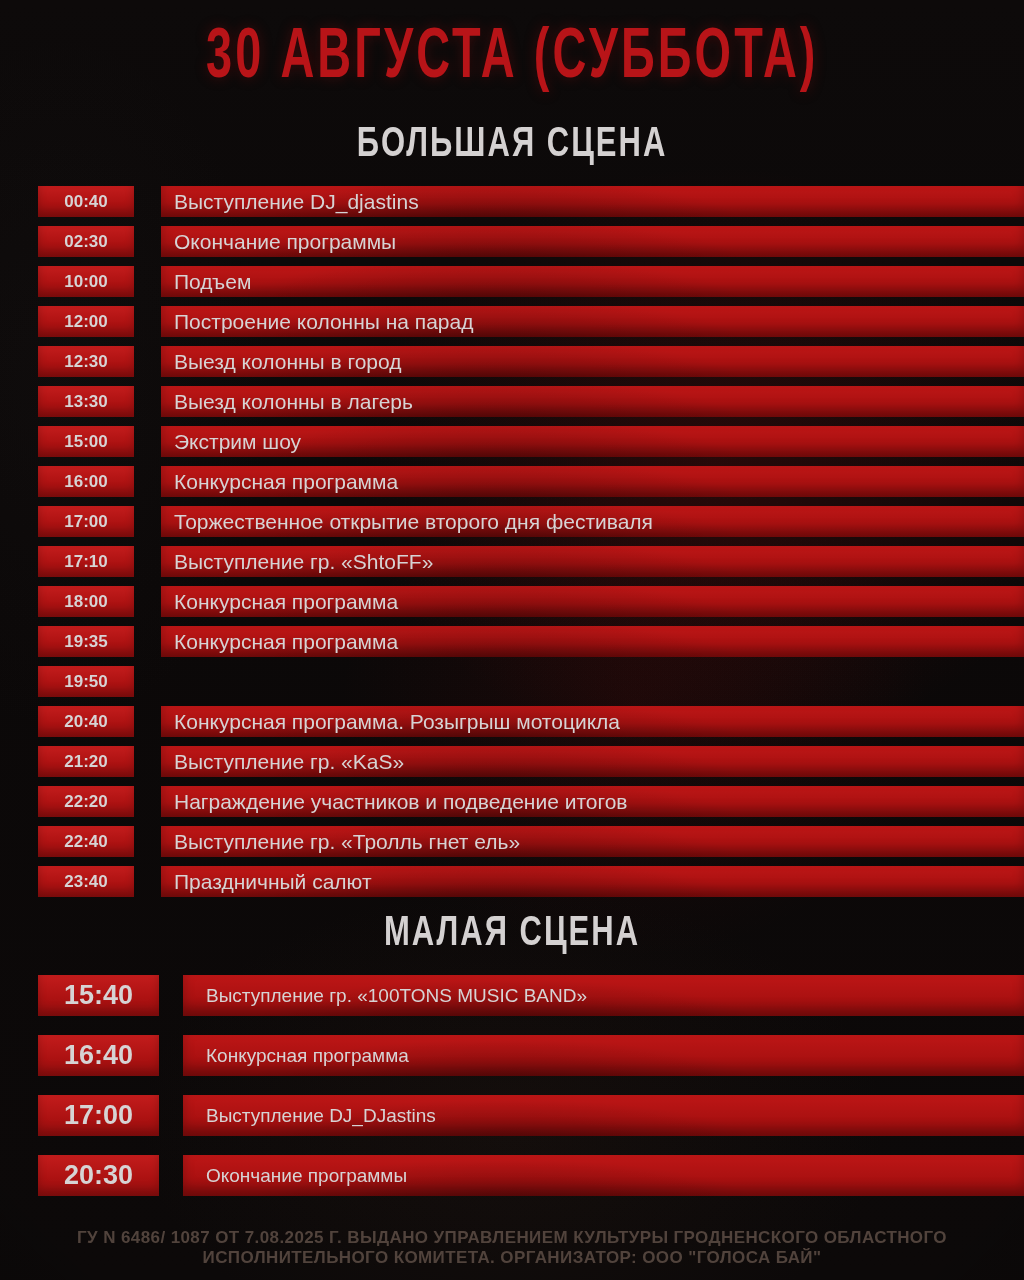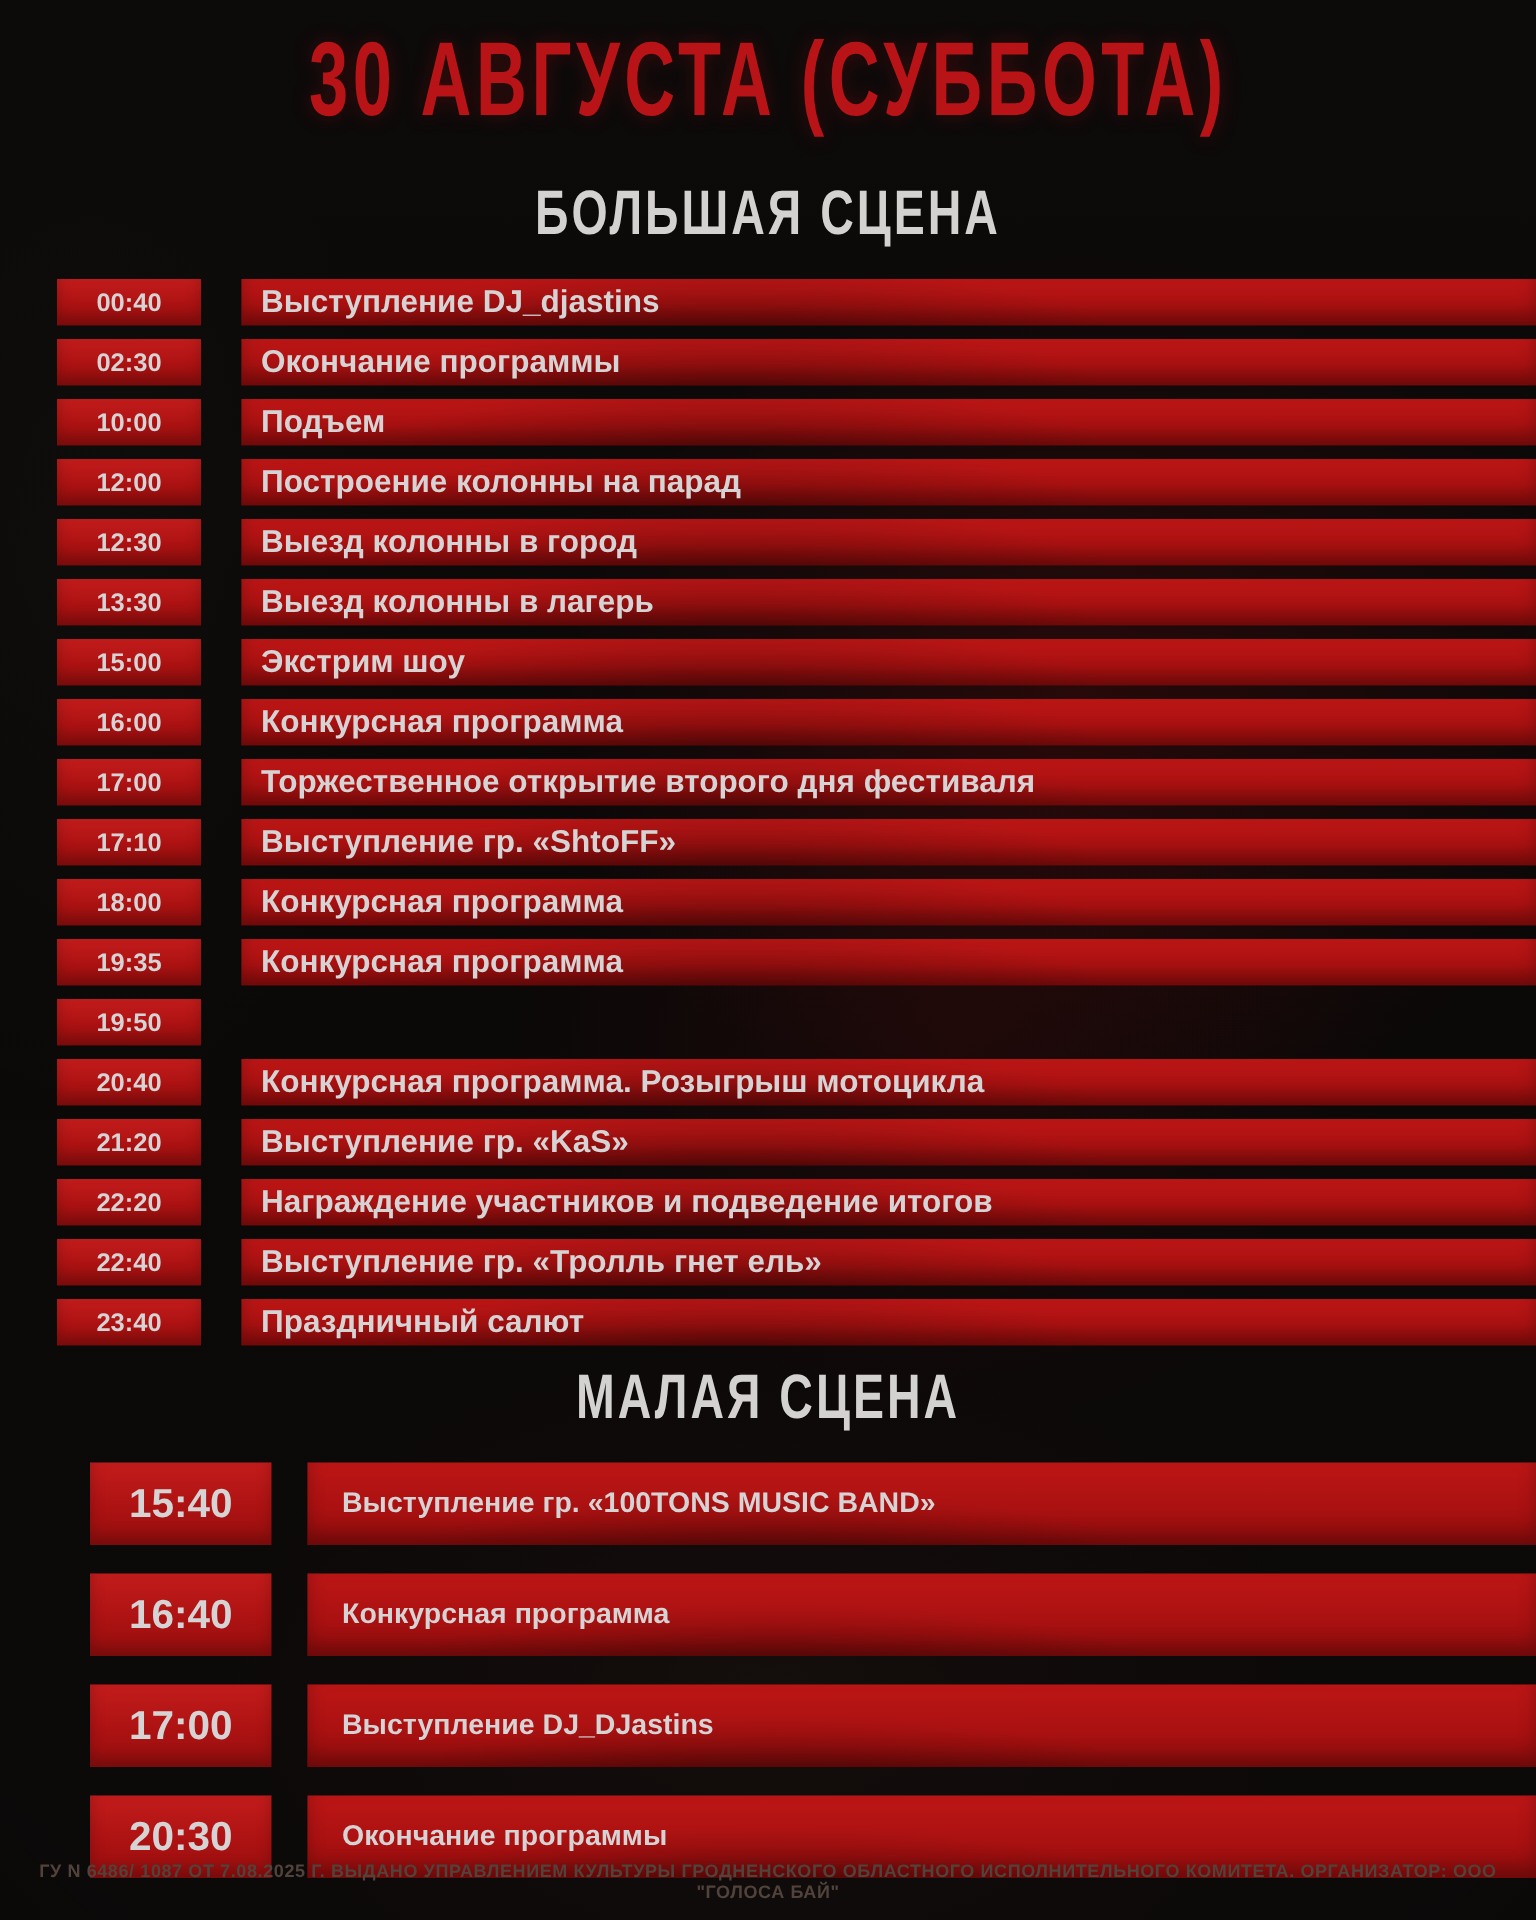--- a/index.html
+++ b/index.html
@@ -46,21 +46,21 @@
     transform: scale(1.0, 1.35);
     transform-origin: 50% 60%;
     white-space:nowrap;
   }
 
   .schedule { margin-top:18px; }
   .schedule.small { margin-top:18px; }
 
   .row { display:flex; align-items:stretch; }
   .schedule.big .row { height:31px; margin-bottom:9px; }
-  .schedule.small .row { height:55px; margin-bottom:19px;padding-left:22px; }
+  .schedule.small .row { height:41px; margin-bottom:19px; }
 
   .time-cell {
     margin-left:38px;
     display:flex; align-items:center; justify-content:center;
     background: linear-gradient(180deg, #c31c1c 0%, #ad1212 55%, #960e0e 100%);
     color:#d6d3d4; font-weight:600;
     box-shadow: inset 0 -6px 10px rgba(0,0,0,0.22);
   }
   .schedule.big .time-cell { width:96px; font-size:17px; }
   .schedule.small .time-cell { width:121px; font-size:27px; }
@@ -68,31 +68,31 @@
   .cell-gap { background:transparent; }
   .schedule.big .cell-gap { width:27px; }
   .schedule.small .cell-gap { width:24px; }
 
   .event-bar {
     flex:1;
     display:flex; align-items:center;
     background:
       radial-gradient(340px 60px at 38% 120%, rgba(0,0,0,0.28), rgba(0,0,0,0) 75%),
       linear-gradient(180deg, #bd1616 0%, #ab1111 55%, #8e0c0c 100%);
-    color:#d6d3d4; font-weight:700;
+    color:#d6d3d4; font-weight:400;
     box-shadow: inset 0 -7px 12px rgba(0,0,0,0.25);
     white-space:nowrap; overflow:hidden;text-align:right;
   }
   .schedule.big .event-bar { padding-left:13px; font-size:21px; }
   .schedule.small .event-bar { padding-left:23px; font-size:19px; }
 
   .footer-note {
     position:absolute; left:0; right:0; bottom:12px;
     text-align:center;
-    font-size:12px; font-weight:600; letter-spacing:0.4px;
+    font-size:17px; font-weight:600; letter-spacing:0.4px;
     color:#51433c;
     text-transform:uppercase;
   }
 </style>
 </head>
 <body>
 
 <div class="bg"></div>
 <div class="vignette"></div>
 

